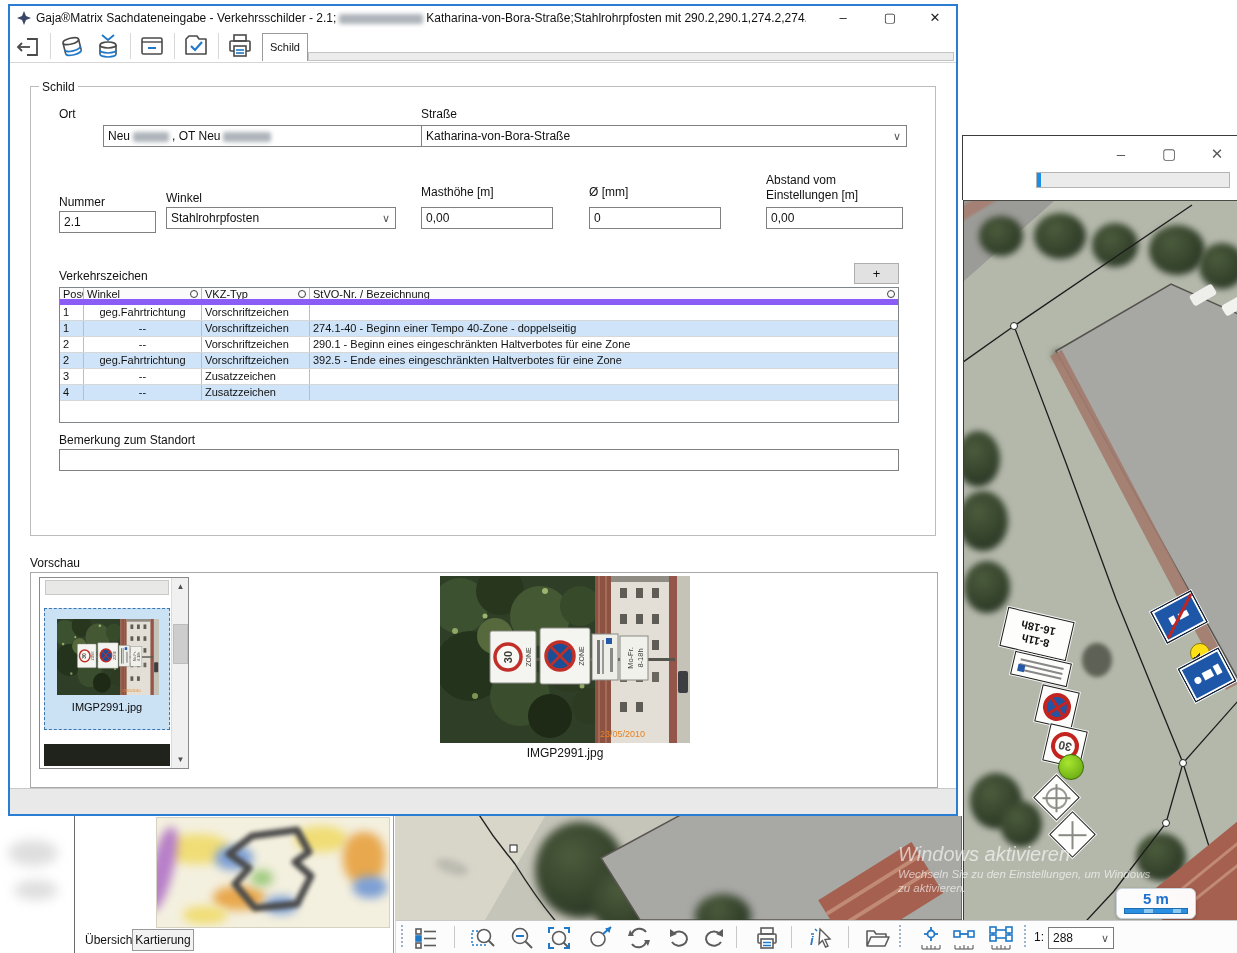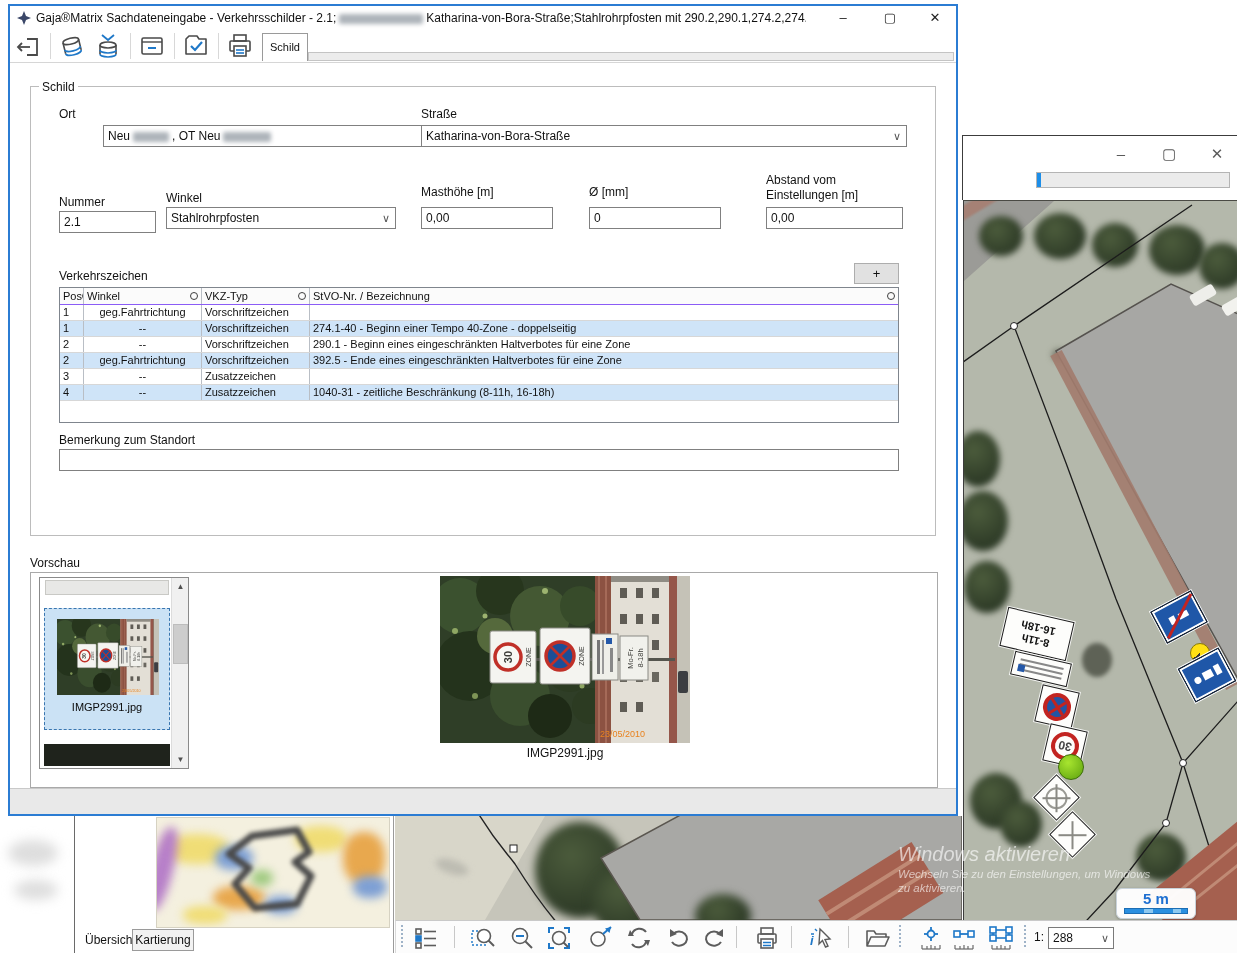--- a/index.html
+++ b/index.html
@@ -91,21 +91,21 @@
     font-size:12px; padding:0 4px; font-family:"Liberation Sans",sans-serif; color:#111; }
   .combo { position:absolute; height:22px; border:1px solid #808080; background:#fff;
     font-size:12px; line-height:20px; padding:0 20px 0 4px; white-space:nowrap; overflow:hidden; }
   .combo .chev { position:absolute; right:5px; top:0; color:#555; font-size:11px; line-height:20px; }
 
   .plus-btn { position:absolute; width:45px; height:21px; background:#e1e1e1;
     border:1px solid #adadad; text-align:center; font-size:13px; line-height:19px; }
 
   .tbl { position:absolute; border:1px solid #7f858d; background:#fff; font-size:11px; }
   .tr { display:flex; height:16px; line-height:15px; border-bottom:1px solid #d7d7d7; }
-  .tr.hd { background:#fbfbfb; border-bottom:1px solid #8b5cf6; height:17px; line-height:16px; }
+  .tr.hd { background:#fbfbfb; border-bottom:6px solid #8b5cf6; height:17px; line-height:16px; }
   .tr.sel { background:#cfe4f8; }
   .td { padding:0 3px; border-right:1px solid #b9bec5; overflow:hidden; white-space:nowrap; }
   .c1 { width:24px; } .c2 { width:118px; text-align:center; } .c3 { width:108px; } .c4 { flex:1; border-right:none; }
   .tr.hd .td { display:flex; align-items:center; }
   .sortc { width:8px; height:8px; border:1px solid #3f3f3f; border-radius:50%; margin-left:auto; flex:0 0 auto; }
 
   
   .thumb-list { position:absolute; border:1px solid #8a8a8a; background:#fff; overflow:hidden; }
   .sb { position:absolute; right:0; top:0; width:17px; height:100%; background:#f0f0f0; border-left:1px solid #dcdcdc; }
   .sb-btn { position:absolute; left:0; width:17px; height:17px; background:#f0f0f0; color:#505050;
@@ -655,21 +655,20 @@
       </div>
       <div class="tr">
         <div class="td c1">3</div>
           <div class="td c2">--</div>
         <div class="td c3">Zusatzzeichen</div>
       </div>
       <div class="tr sel">
         <div class="td c1">4</div>
           <div class="td c2">--</div>
         <div class="td c3">Zusatzzeichen</div>
-          <div class="td c4">1040-31 - zeitliche Beschränkung (8-11h, 16-18h)</div>
       </div>
     </div>
 
     <div class="lbl" style="left:28px;top:346px;">Bemerkung zum Standort</div>
     <input class="inp" style="left: 28px; top: 362px; width: 840px;" value="">
   </div>
 
   <div class="lbl" style="left:20px;top:550px;">Vorschau</div>
   <div class="grp" style="left:20px;top:566px;width:908px;height:216px;border-color:#a9a9a9;">
 

